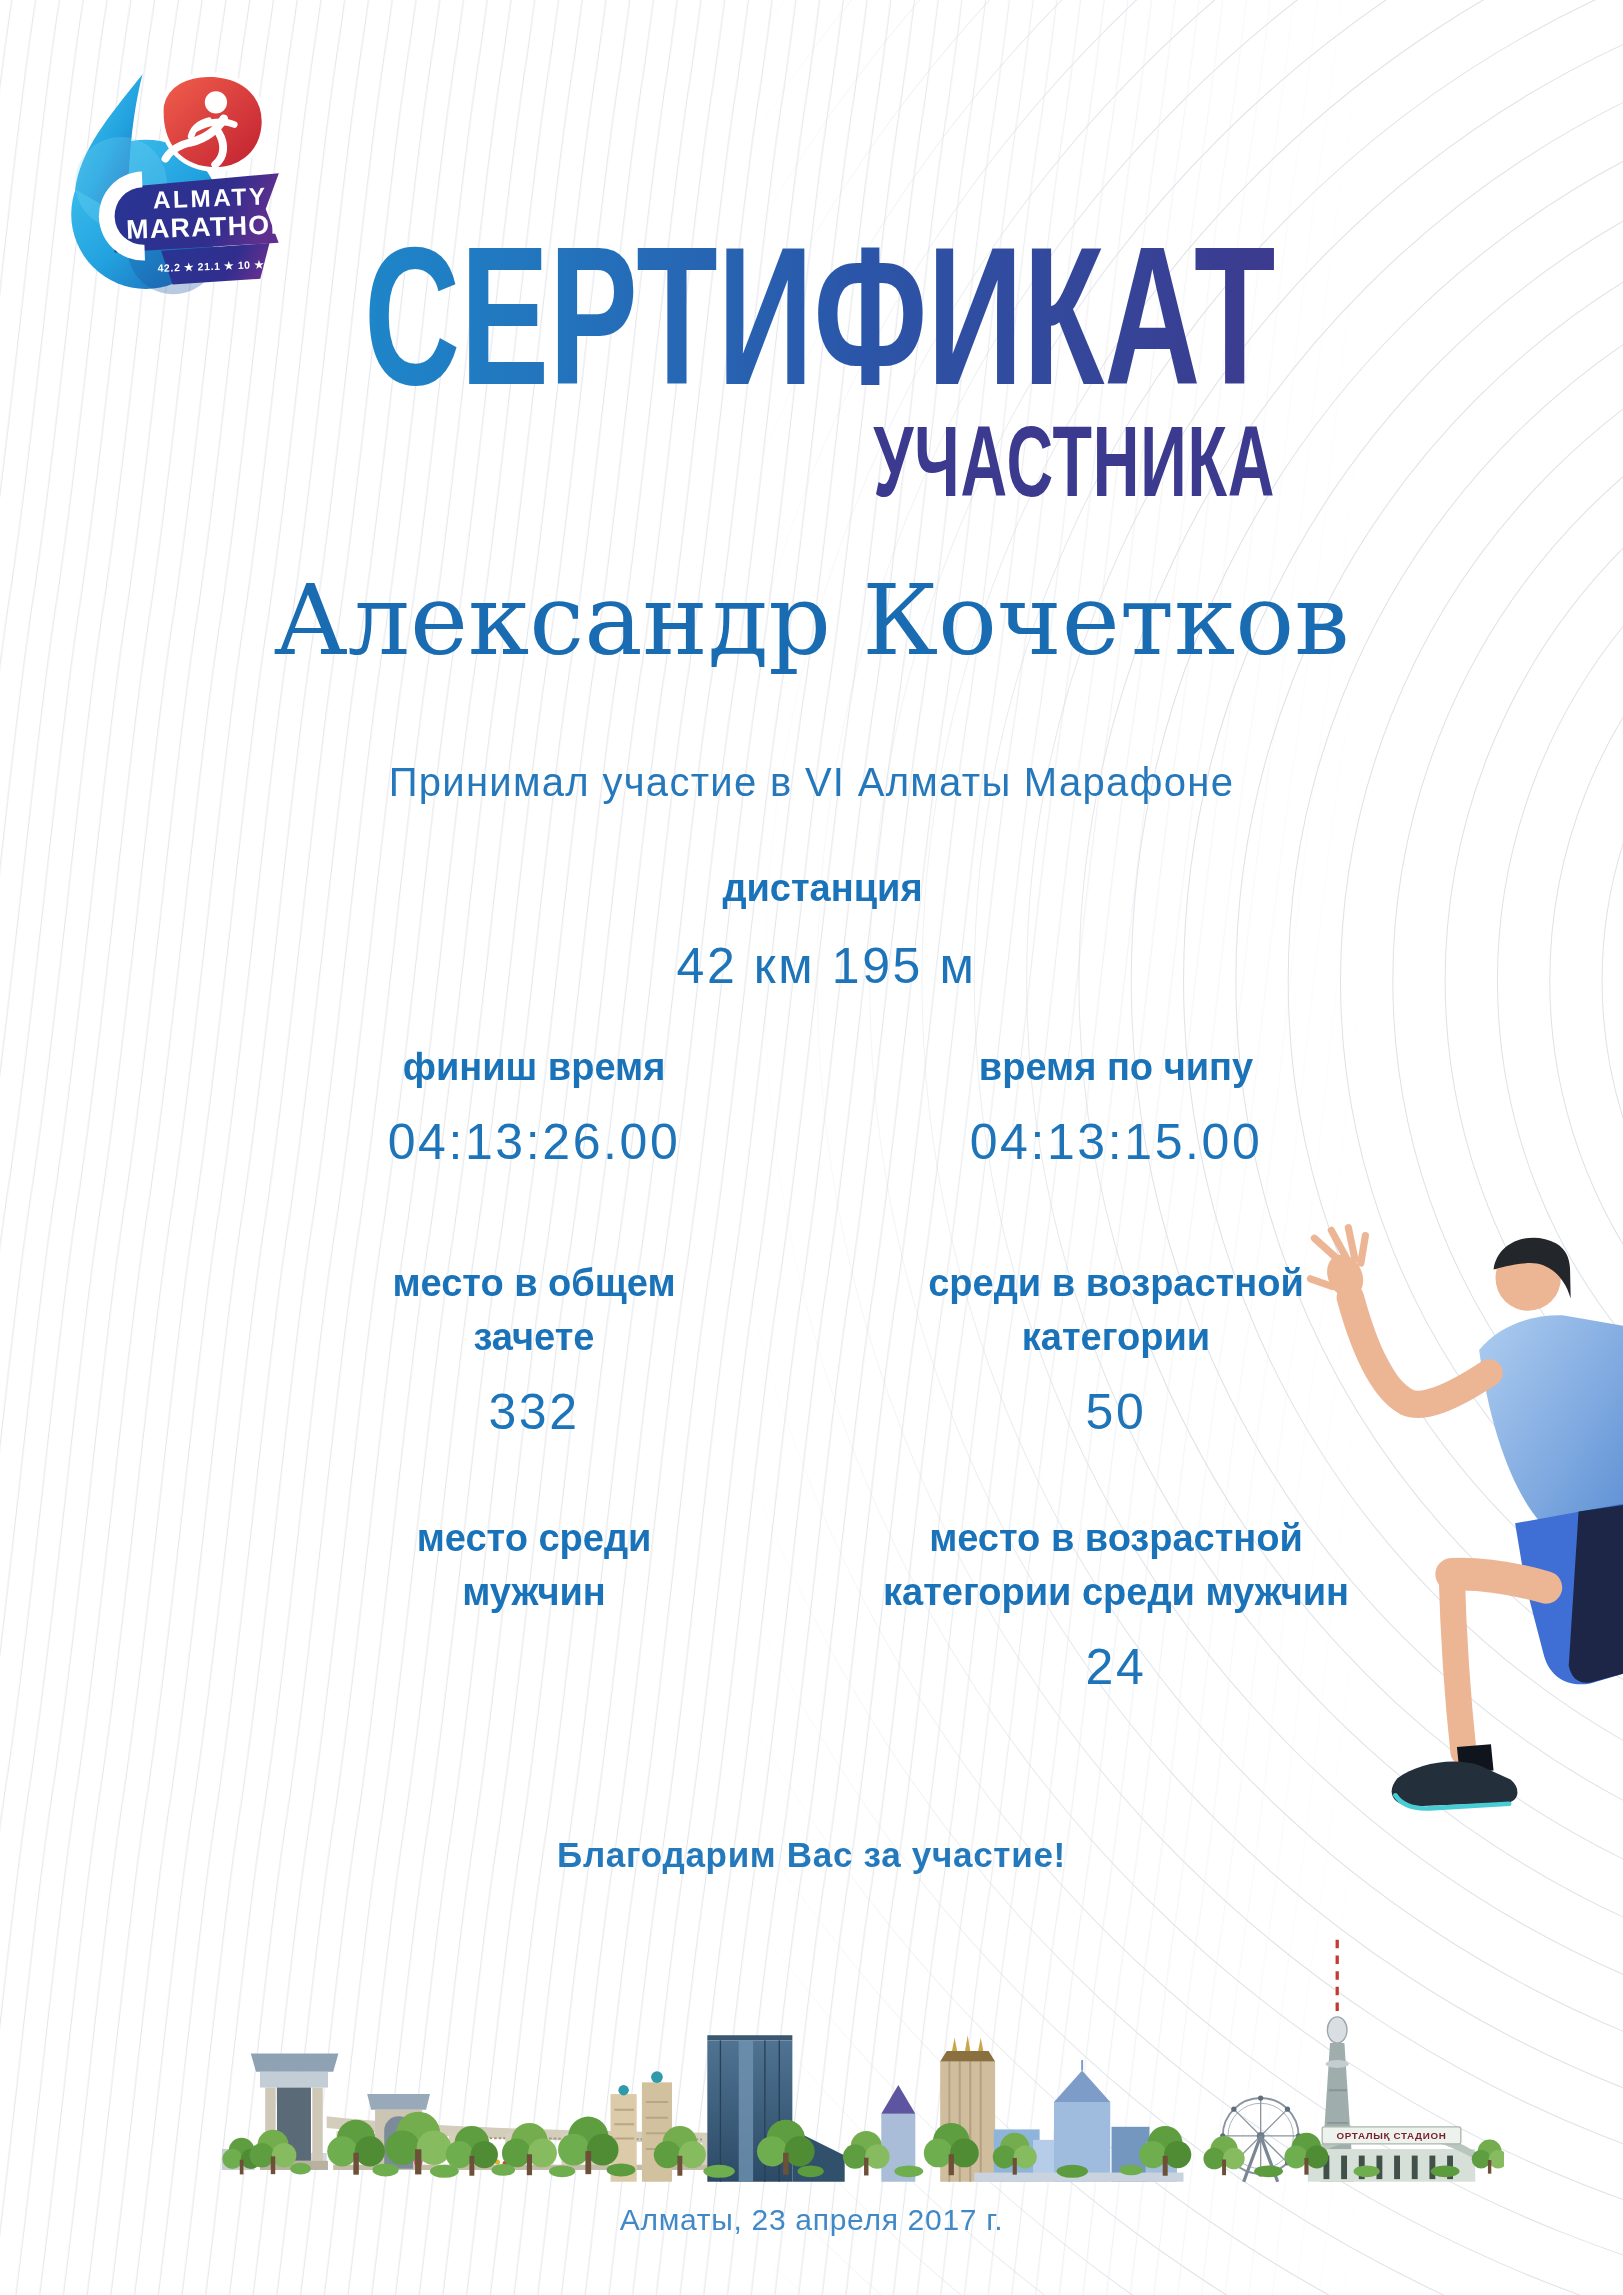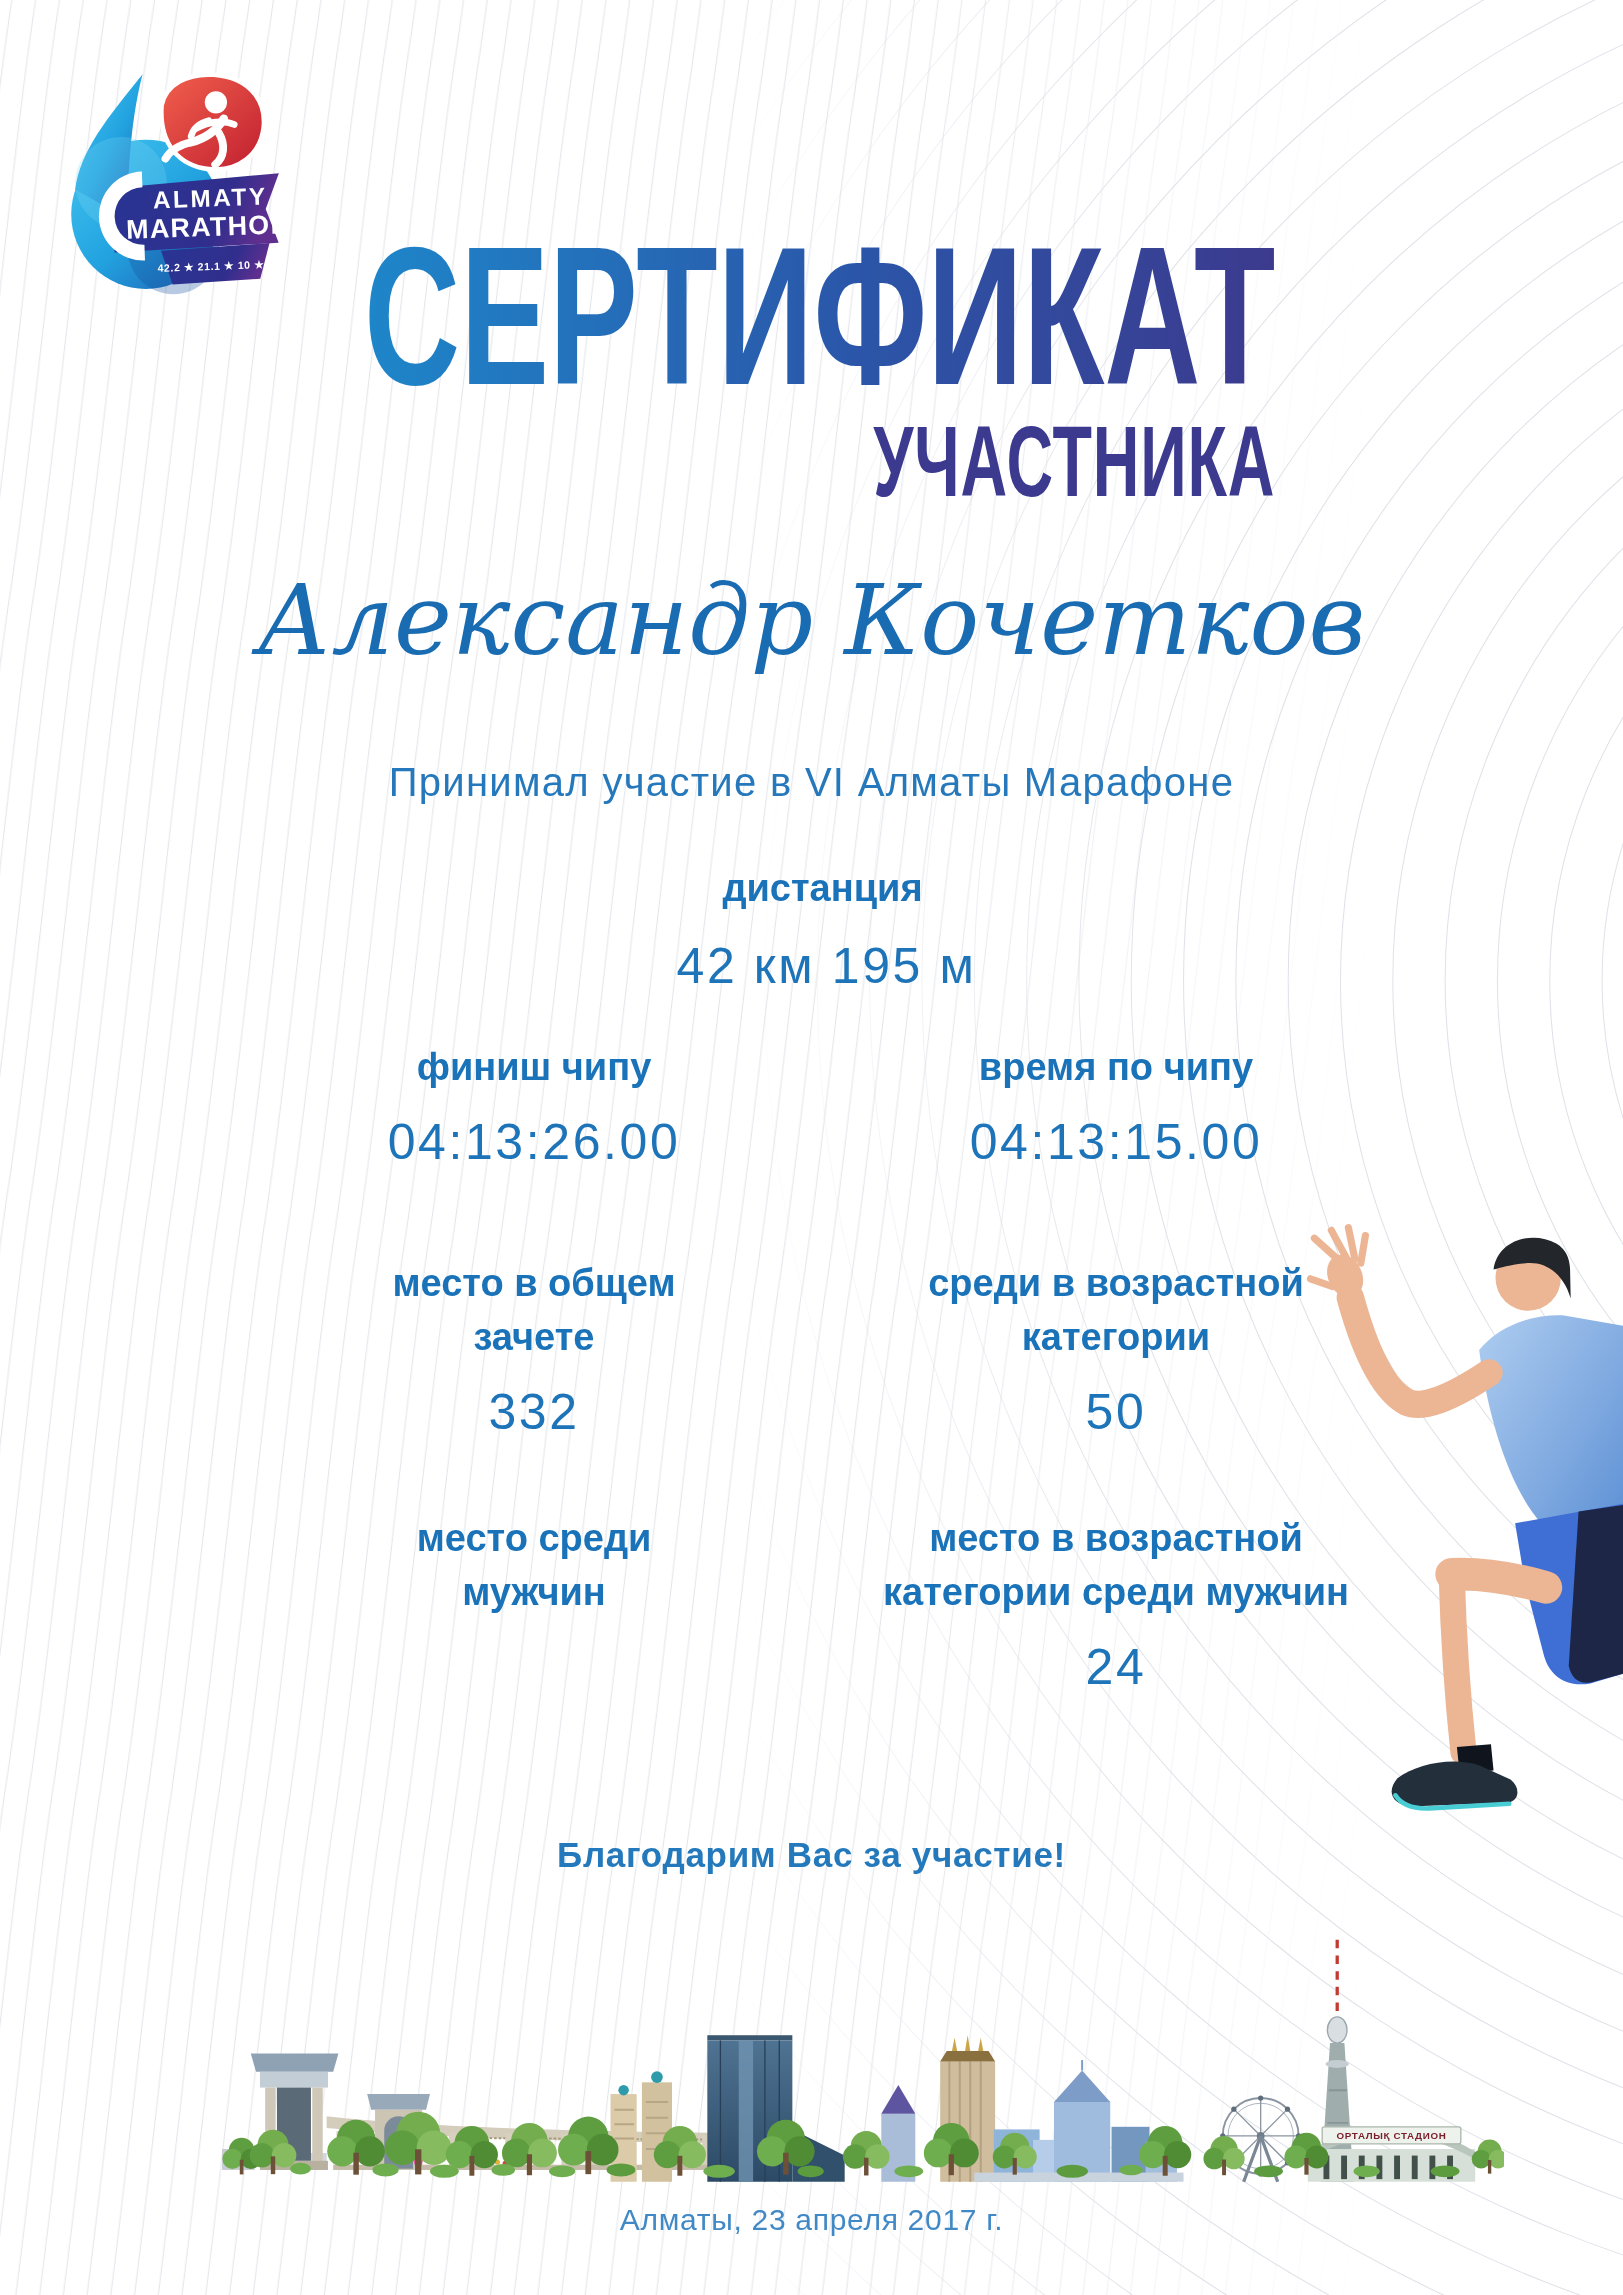--- a/index.html
+++ b/index.html
@@ -17,21 +17,21 @@
     background:linear-gradient(90deg,#1e86c9 0%,#2b55a8 55%,#3c3a8e 100%);
     -webkit-background-clip:text;background-clip:text;color:transparent;
   }
   .cert-subtitle{
     margin-top:11.8px;font-size:101px;font-weight:bold;line-height:1;white-space:nowrap;
     transform:scaleX(0.64);transform-origin:100% 50%;
     color:#3c3a8e;letter-spacing:1.3px;
   }
   .participant-name{
     position:absolute;left:50%;top:562px;transform:translateX(-50%);z-index:2;
-    font-family:"DejaVu Serif",serif;font-style:italic;font-size:98px;line-height:1.2;
+    font-family:"DejaVu Serif",serif;font-size:98px;line-height:1.2;
     color:#1a6cb2;white-space:nowrap;
   }
   .event-line{
     position:absolute;left:0;width:100%;top:760px;z-index:2;text-align:center;
     font-size:40px;letter-spacing:1.3px;color:#2478bb;
   }
   .stat{position:absolute;z-index:2;text-align:center;padding-left:11px;}
   .stat-label{font-weight:bold;color:#1a73b9;font-size:38px;line-height:1.42;}
   .stat-value{margin-top:19.6px;color:#1e74b8;font-size:50px;letter-spacing:2.6px;line-height:1.1;}
   .stat-center{left:0;width:100%;top:862px;}
@@ -175,21 +175,21 @@
 
   <div class="participant-name">Александр Кочетков</div>
   <div class="event-line">Принимал участие в VI Алматы Марафоне</div>
 
   <div class="stat stat-center">
     <div class="stat-label">дистанция</div>
     <div class="stat-value">42 км 195 м</div>
   </div>
 
   <div class="stat col-left row-times">
-    <div class="stat-label">финиш чипу</div>
+    <div class="stat-label">финиш время</div>
     <div class="stat-value">04:13:26.00</div>
   </div>
   <div class="stat col-right row-times">
     <div class="stat-label">время по чипу</div>
     <div class="stat-value">04:13:15.00</div>
   </div>
 
   <div class="stat col-left row-places1">
     <div class="stat-label lw1">место в общем зачете</div>
     <div class="stat-value">332</div>

